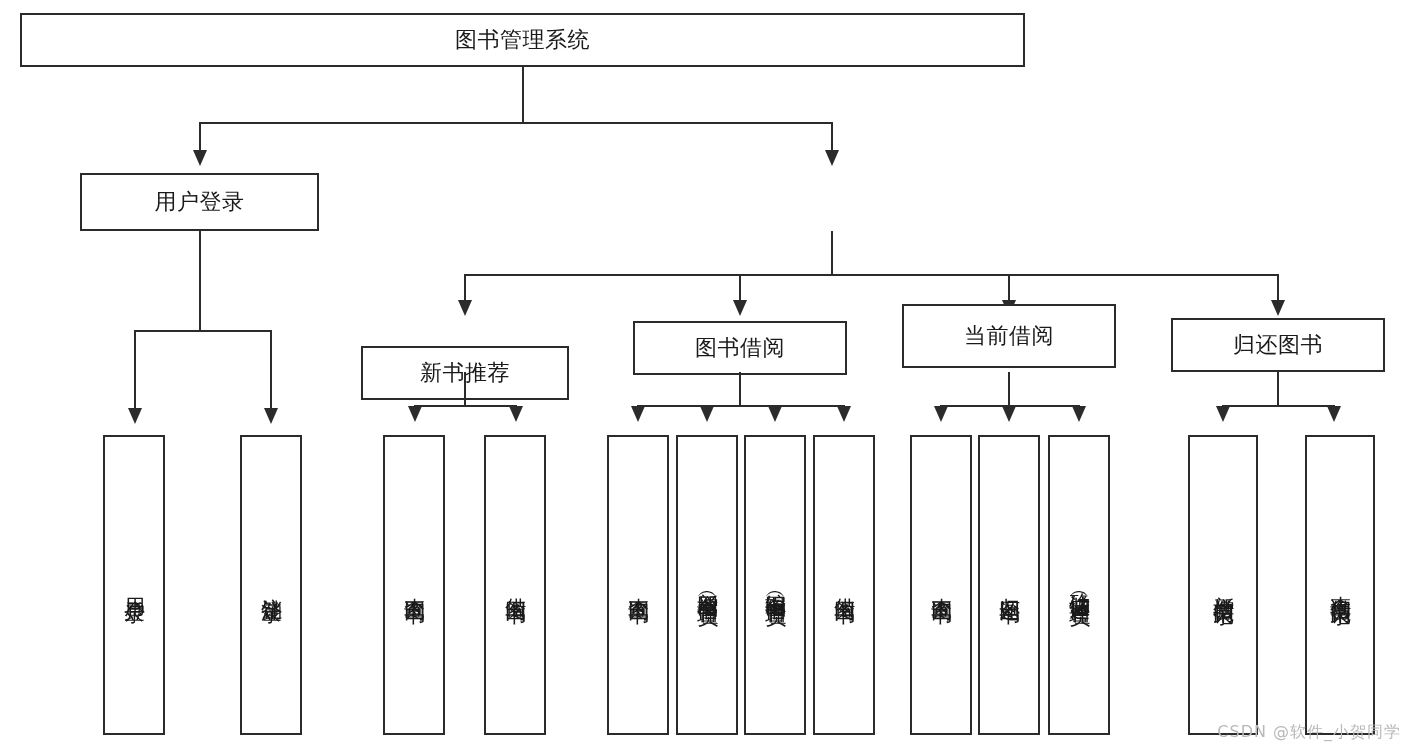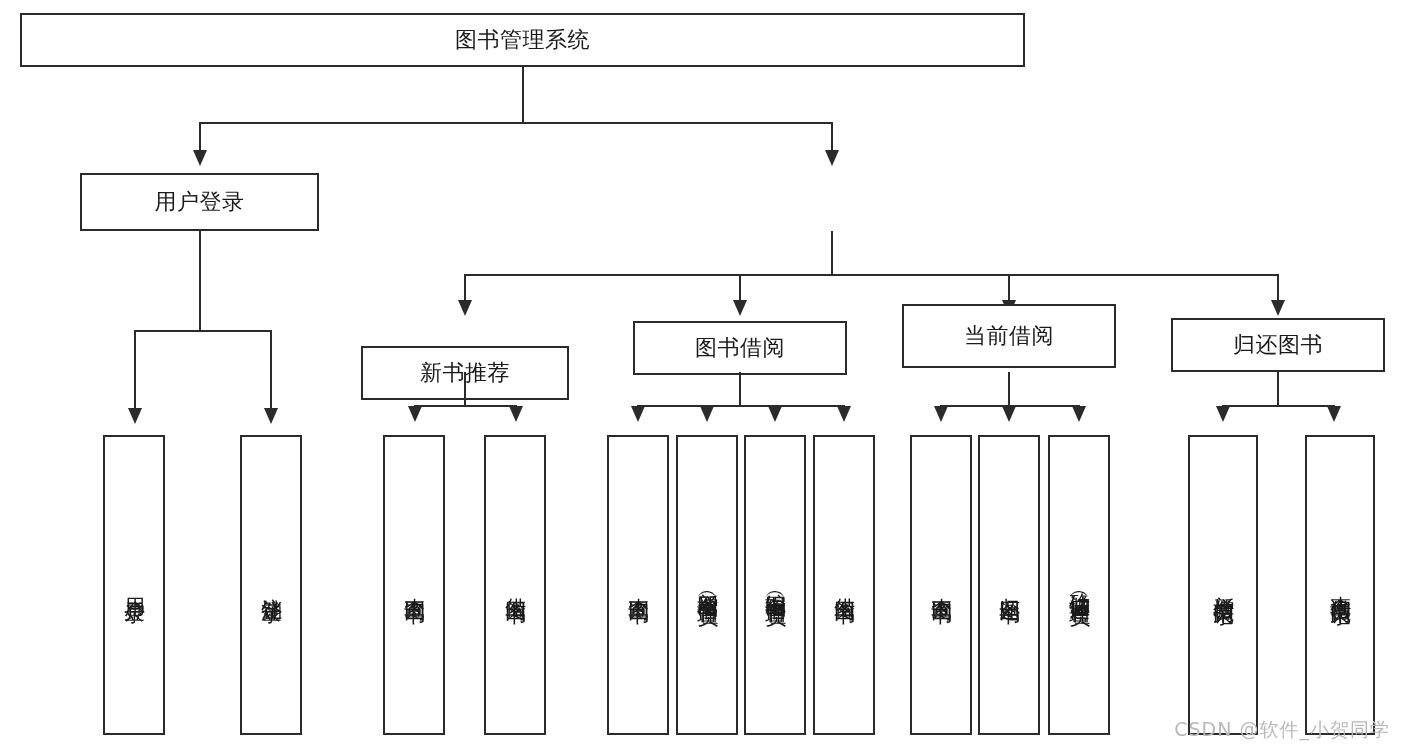--- a/index.html
+++ b/index.html
@@ -68,23 +68,23 @@
     position: absolute;
     width: 0;
     height: 0;
     border-left: 7px solid transparent;
     border-right: 7px solid transparent;
     border-top: 16px solid #2b2b2b;
   }
   
   #watermark {
     position: absolute;
-    right: 15px;
+    right: 4px;
     bottom: 4px;
-    font-size: 19px;
+    font-size: 16px;
     color: #b9b9b9;
     letter-spacing: 1px;
     white-space: nowrap;
     user-select: none;
     pointer-events: none;
   }
 </style>
 </head>
 <body>
 

